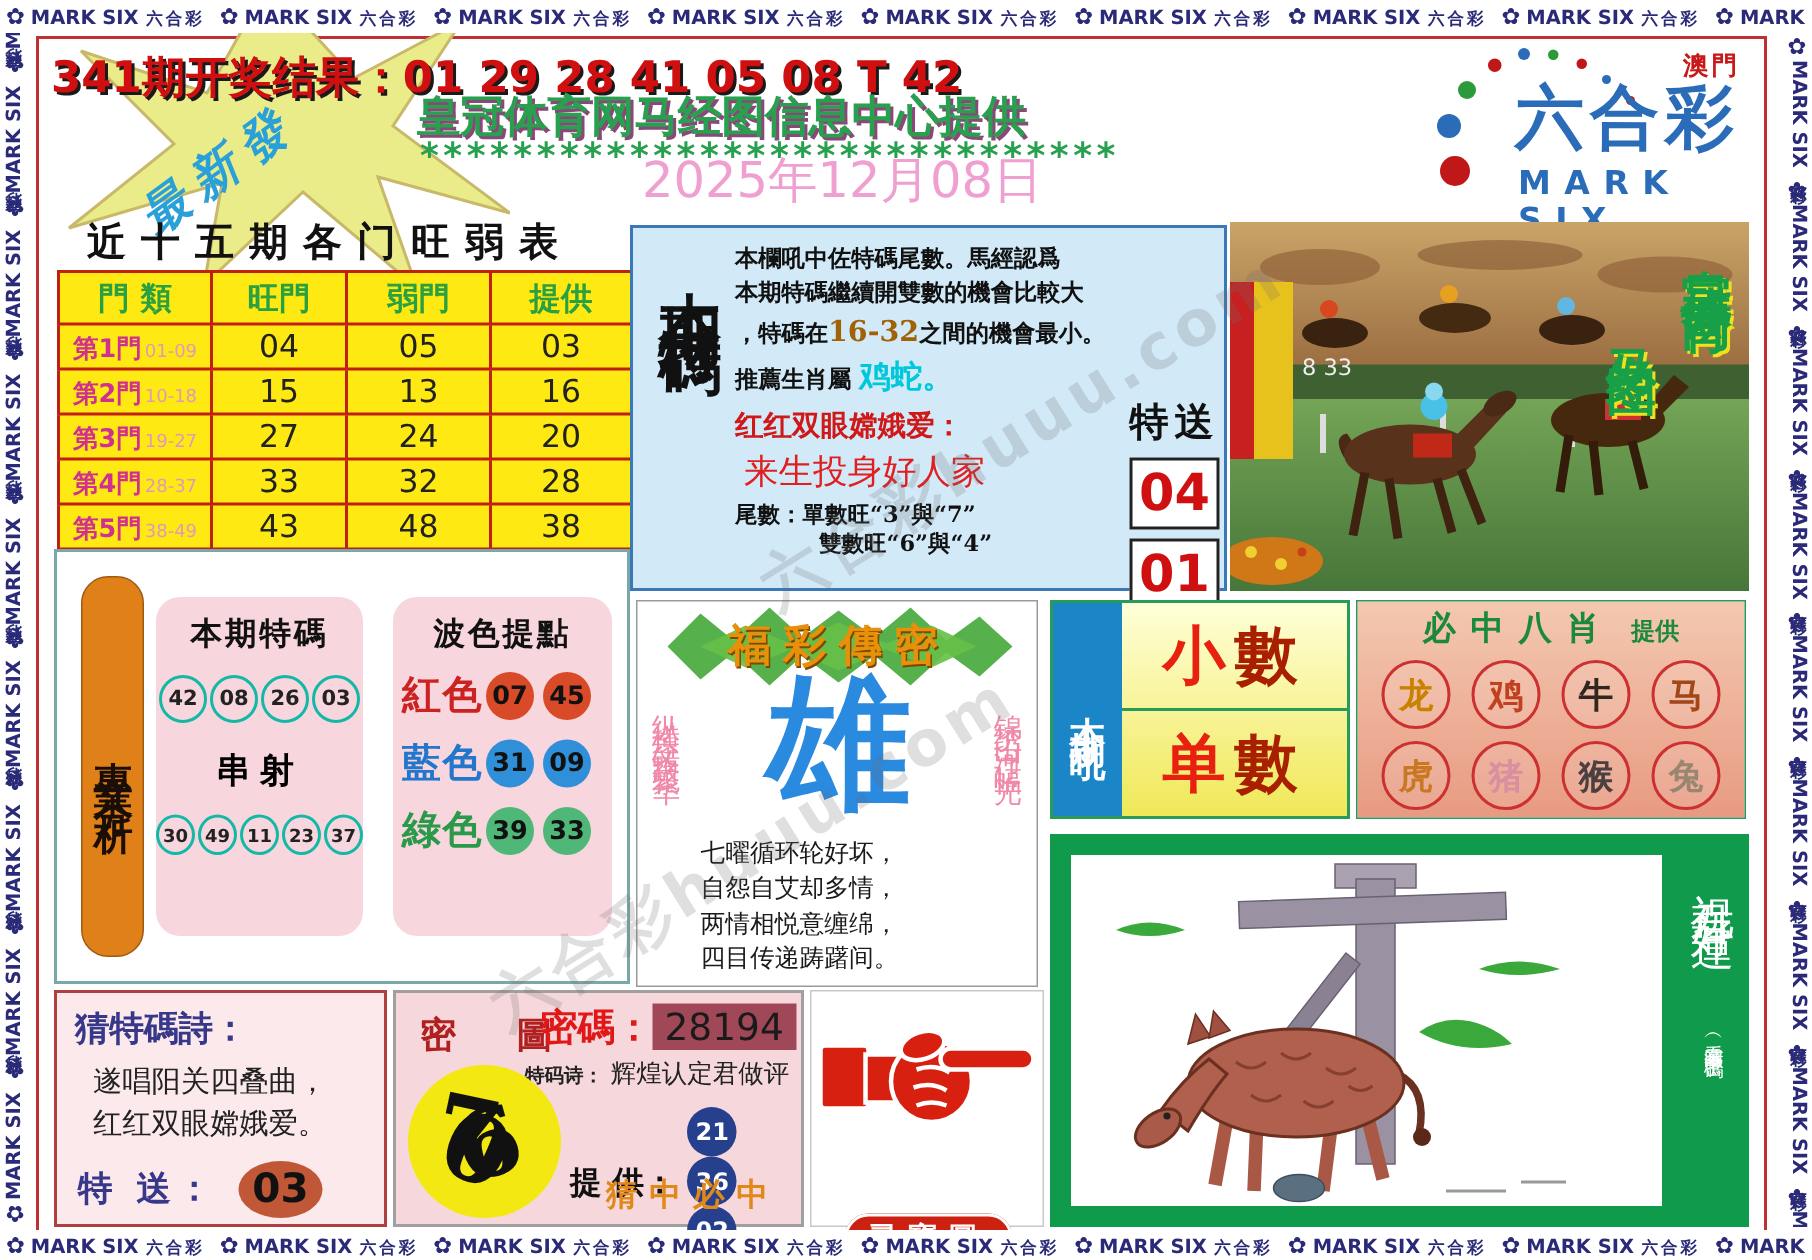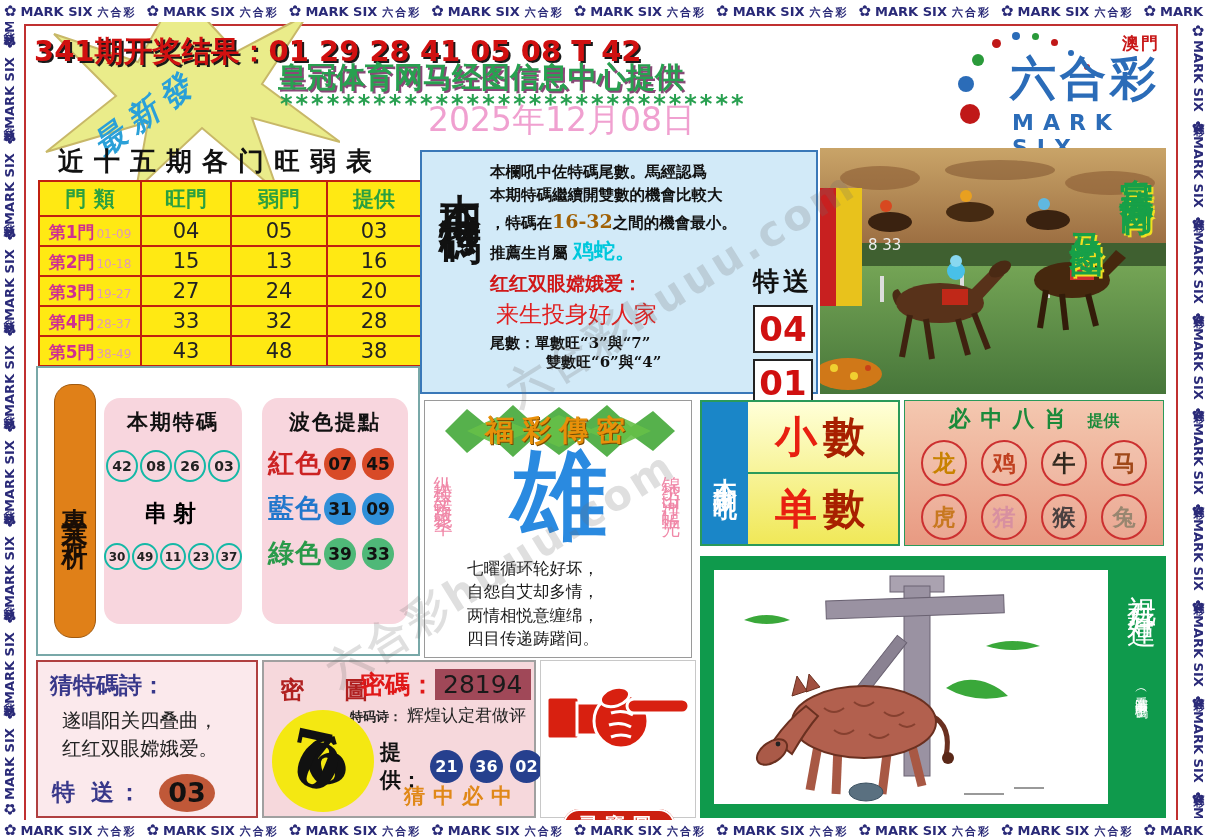--- a/index.html
+++ b/index.html
@@ -439,21 +439,21 @@
       <span id="mitu-poem-label" class="serif">特码诗：</span>
       <span id="mitu-poem-text">辉煌认定君做评</span>
     </div>
     <div id="scribble-circle">
         <span class="scribble-ch" style="left: 18px; top: 8px; transform: rotate(12deg);">7</span>
         <span class="scribble-ch" style="left: 32px; top: 16px; transform: rotate(-16deg);">6</span>
         <span class="scribble-ch" style="left: 24px; top: 20px; transform: rotate(24deg);">0</span>
       </div>
     <div id="mitu-provide">
       <span id="mitu-provide-label" class="serif">提 供：</span>
-      <span id="provide-circles" style="display:flex;">
+      <span id="provide-circles" style="display:flex;flex-direction:column;">
           <span class="provide-circle">21</span>
           <span class="provide-circle">36</span>
           <span class="provide-circle">02</span>
         </span>
     </div>
     <div id="mitu-slogan" class="serif">猜中必中</div>
   </div>
 
   <div id="finger-box">
     <svg id="finger-svg" width="148" height="92" viewBox="0 0 148 92">

